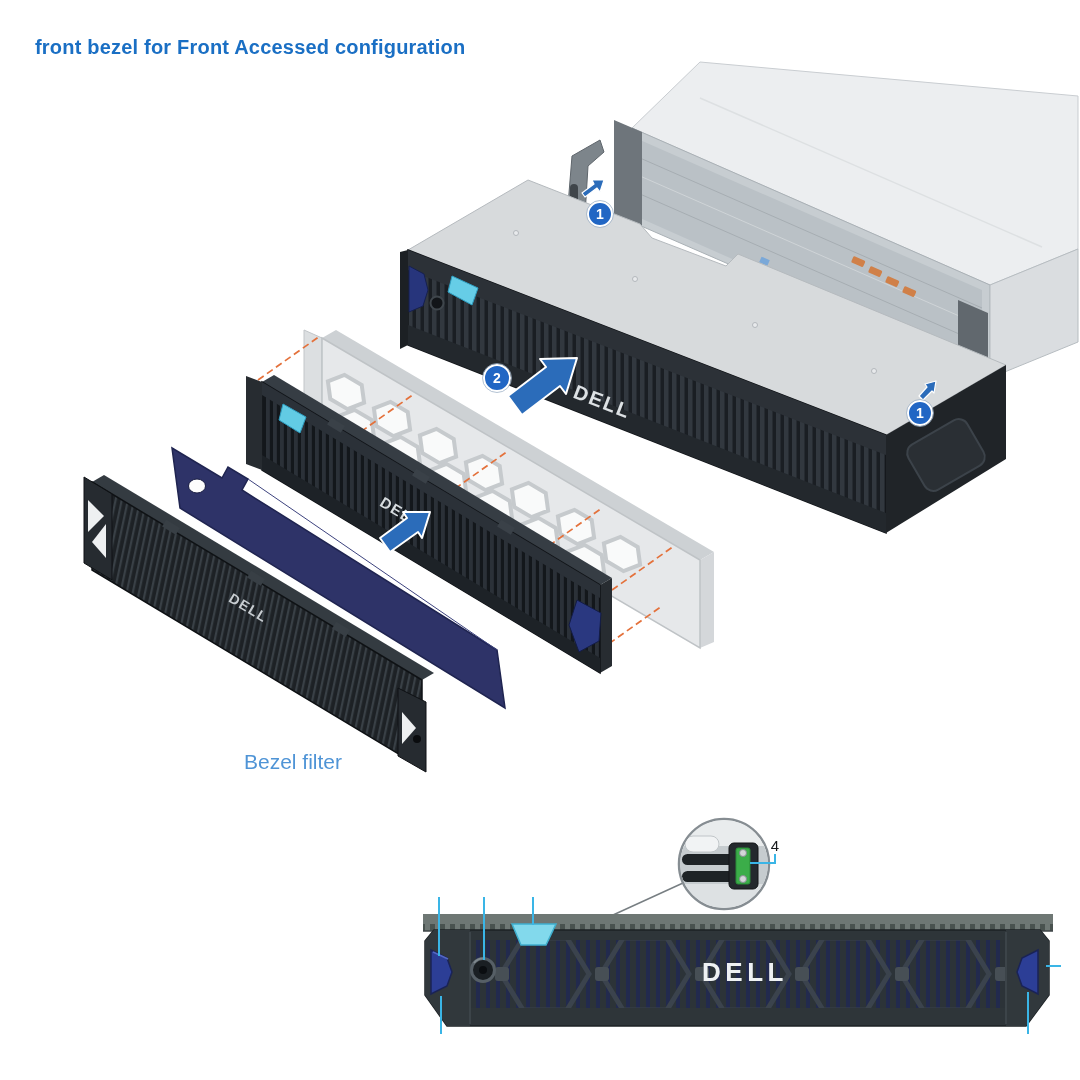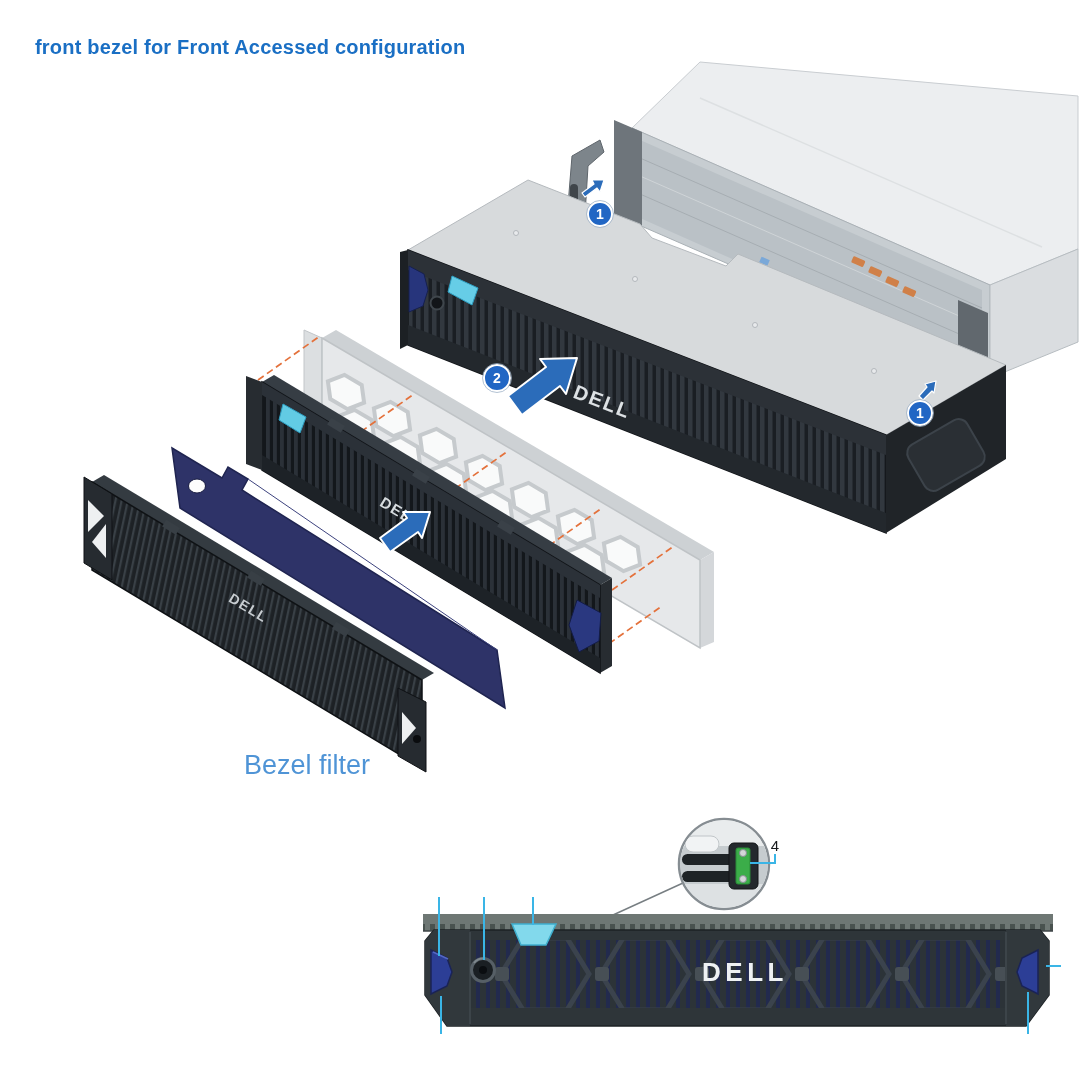--- a/index.html
+++ b/index.html
@@ -1,20 +1,20 @@
 <!DOCTYPE html>
 <html><head>
 <meta charset="utf-8">
 <style>
   html,body{margin:0;padding:0;background:#ffffff;}
   .page{position:relative;width:1080px;height:1080px;background:#ffffff;overflow:hidden;
         font-family:"Liberation Sans",sans-serif;}
   .doc-title{position:absolute;left:35px;top:36px;margin:0;font-size:20px;font-weight:bold;
              color:#1a6fc4;letter-spacing:.2px;font-family:"Liberation Sans",sans-serif;}
-  .part-label{position:absolute;left:244px;top:750px;font-size:27px;color:#4f94d6;
+  .part-label{position:absolute;left:244px;top:750px;font-size:21px;color:#4f94d6;
               font-family:"Liberation Sans",sans-serif;}
   svg{position:absolute;left:0;top:0;}
   text{font-family:"Liberation Sans",sans-serif;}
 </style>
 </head>
 <body>
 
 <div class="page">
 
   <h1 class="doc-title">front bezel for Front Accessed configuration</h1>

